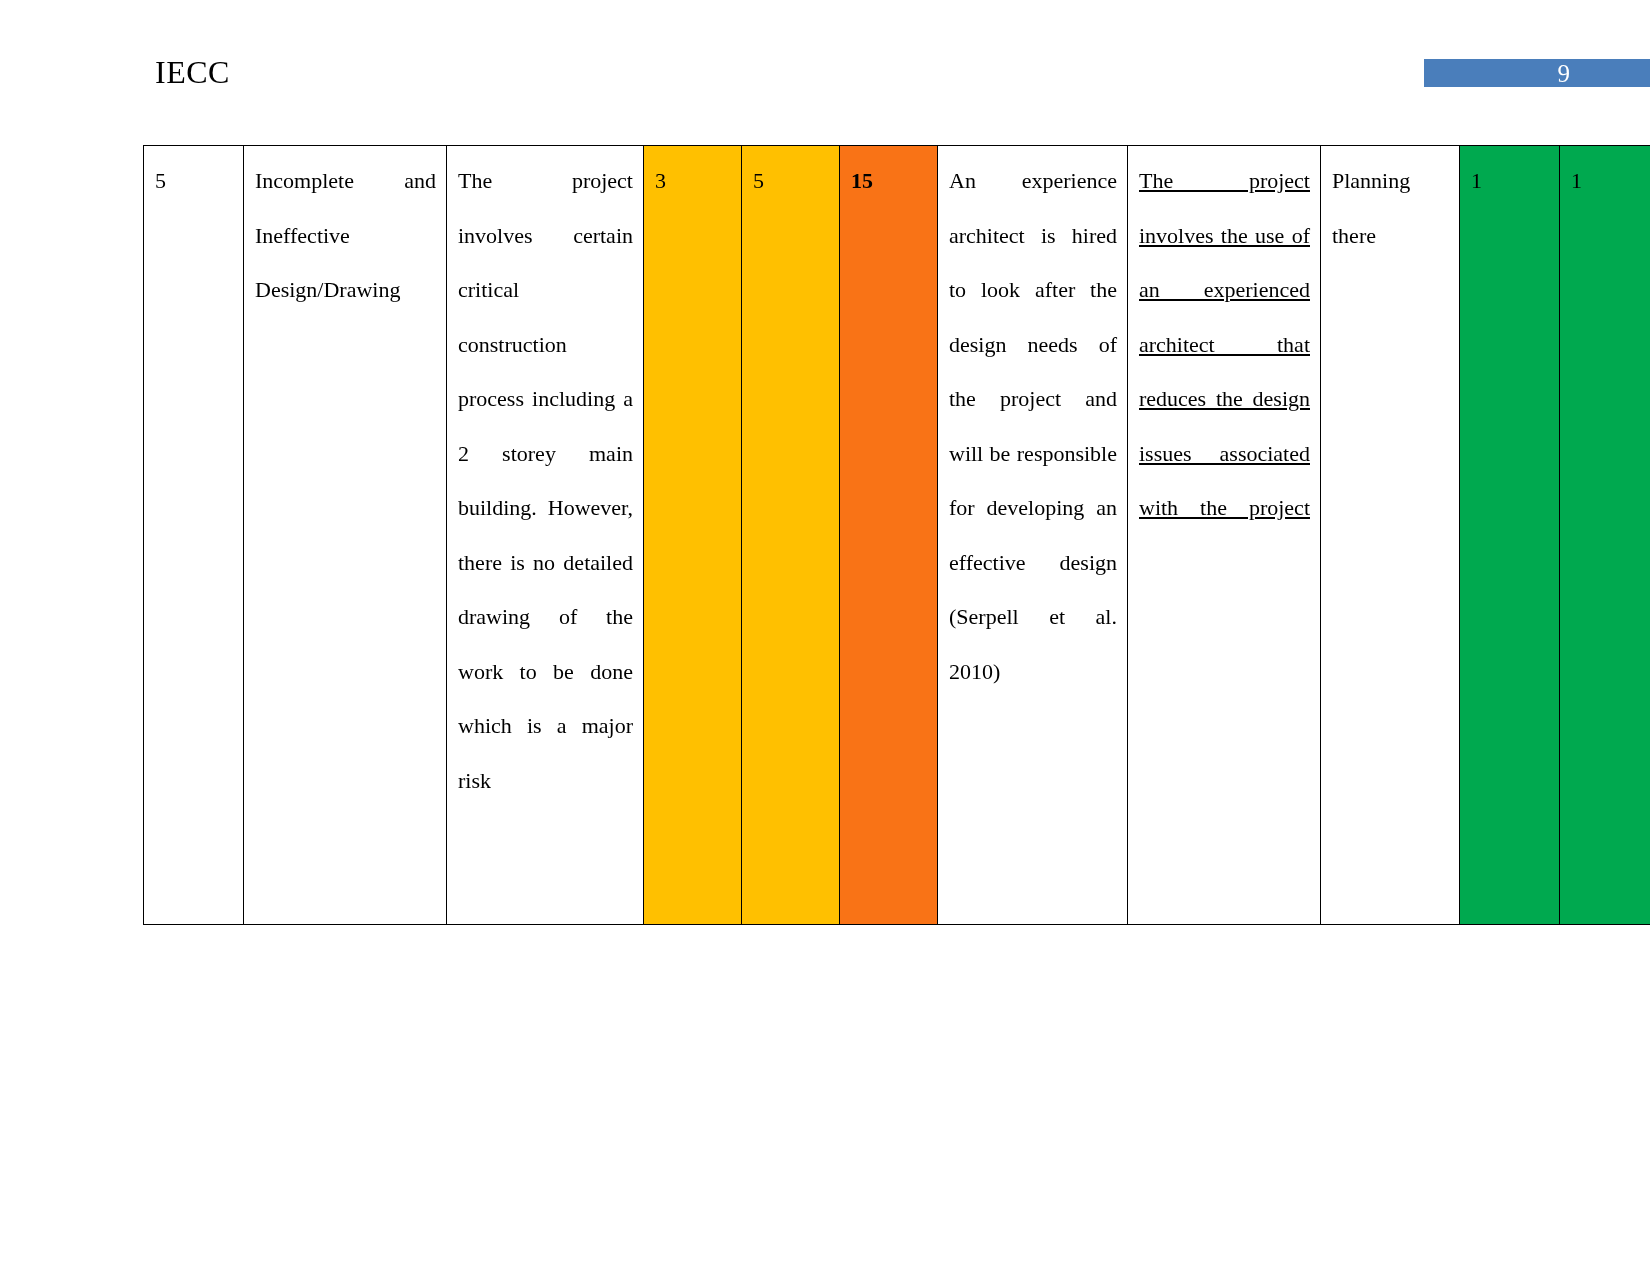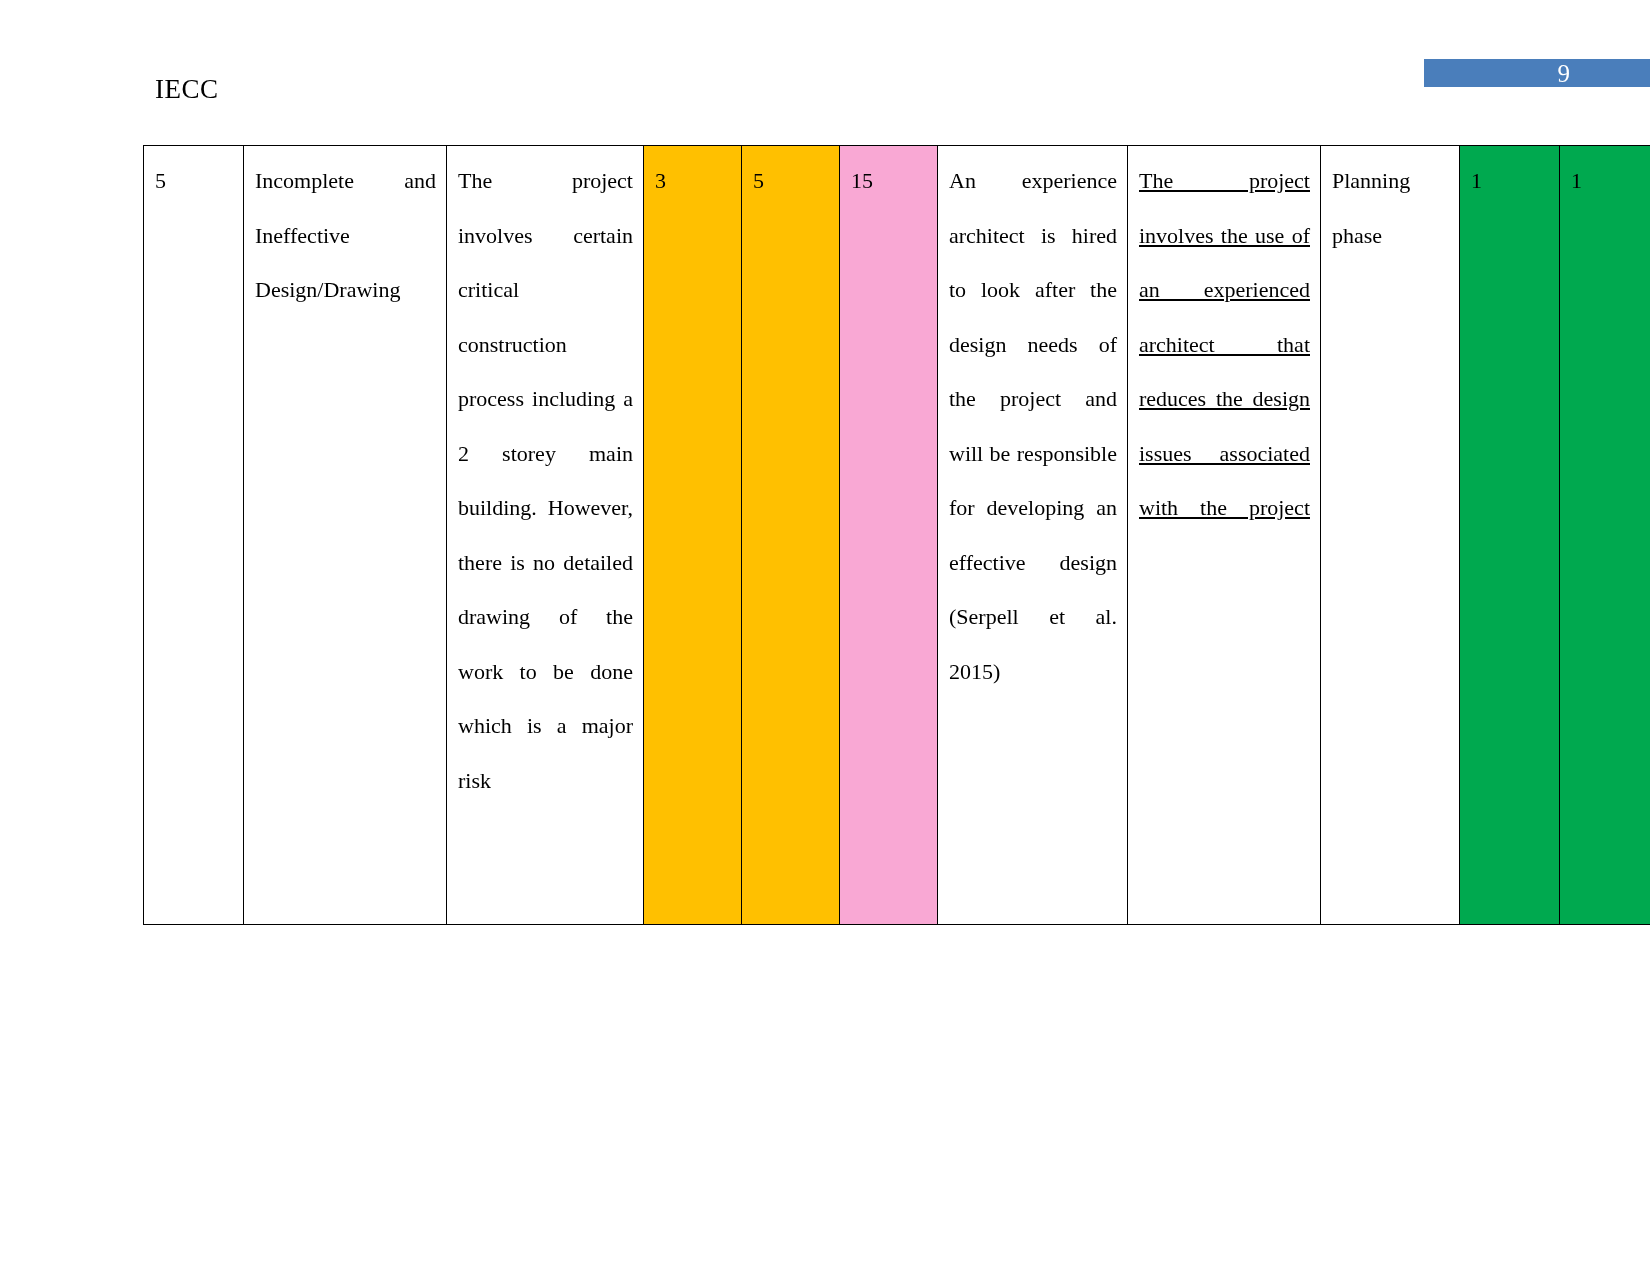--- a/index.html
+++ b/index.html
@@ -21,25 +21,24 @@
     position: absolute;
     top: 0;
     left: 0;
     width: 1650px;
     height: 120px;
   }
   .header-title {
     position: absolute;
     left: 155px;
     top: 55px;
-    font-size: 27px;
+    font-size: 32px;
     line-height: 34px;
     letter-spacing: 0.5px;
     white-space: nowrap;
-    margin-top: 17px;
   }
   .page-number-banner {
     position: absolute;
     left: 1424px;
     top: 59px;
     width: 226px;
     height: 28px;
     background: #4a7ebb;
   }
   .page-number-text {
@@ -128,32 +127,32 @@
           </td>
 
         <td class="col-desc just">
             <span class="cell-text">The project involves certain critical construction process including a 2 storey main building. However, there is no detailed drawing of the work to be done which is a major risk</span>
           </td>
 
         <td class="col-score num-cell orange" style="background: rgb(255, 192, 0);">3</td>
 
         <td class="col-score num-cell orange" style="background: rgb(255, 192, 0);">5</td>
 
-        <td class="col-score num-cell orange" style="background: #f9a8d4;">15</td>
+        <td class="col-score num-cell orange" style="background: #f97316; font-weight: bold;">15</td>
 
         <td class="col-mitig just">
-            <span class="cell-text"><span>An experience architect is hired to look after the design needs of the project and will be responsible for developing an effective design (Serpell </span><span class="ital">et al.</span><span> 2015)</span></span>
+            <span class="cell-text"><span>An experience architect is hired to look after the design needs of the project and will be responsible for developing an effective design (Serpell </span><span class="ital">et al.</span><span> 2010)</span></span>
           </td>
 
         <td class="col-effect just">
             <span class="cell-text">The project involves the use of an experienced architect that reduces the design issues associated with the project</span>
           </td>
 
         <td class="col-phase just">
-            <span class="cell-text">Planning phase</span>
+            <span class="cell-text">Planning there</span>
           </td>
 
         <td class="col-resid num-cell green" style="background: rgb(0, 169, 79);">1</td>
 
         <td class="col-resid num-cell green" style="background: rgb(0, 169, 79);">1</td>
 
       </tr>
     </tbody>
   </table>
 </div>

